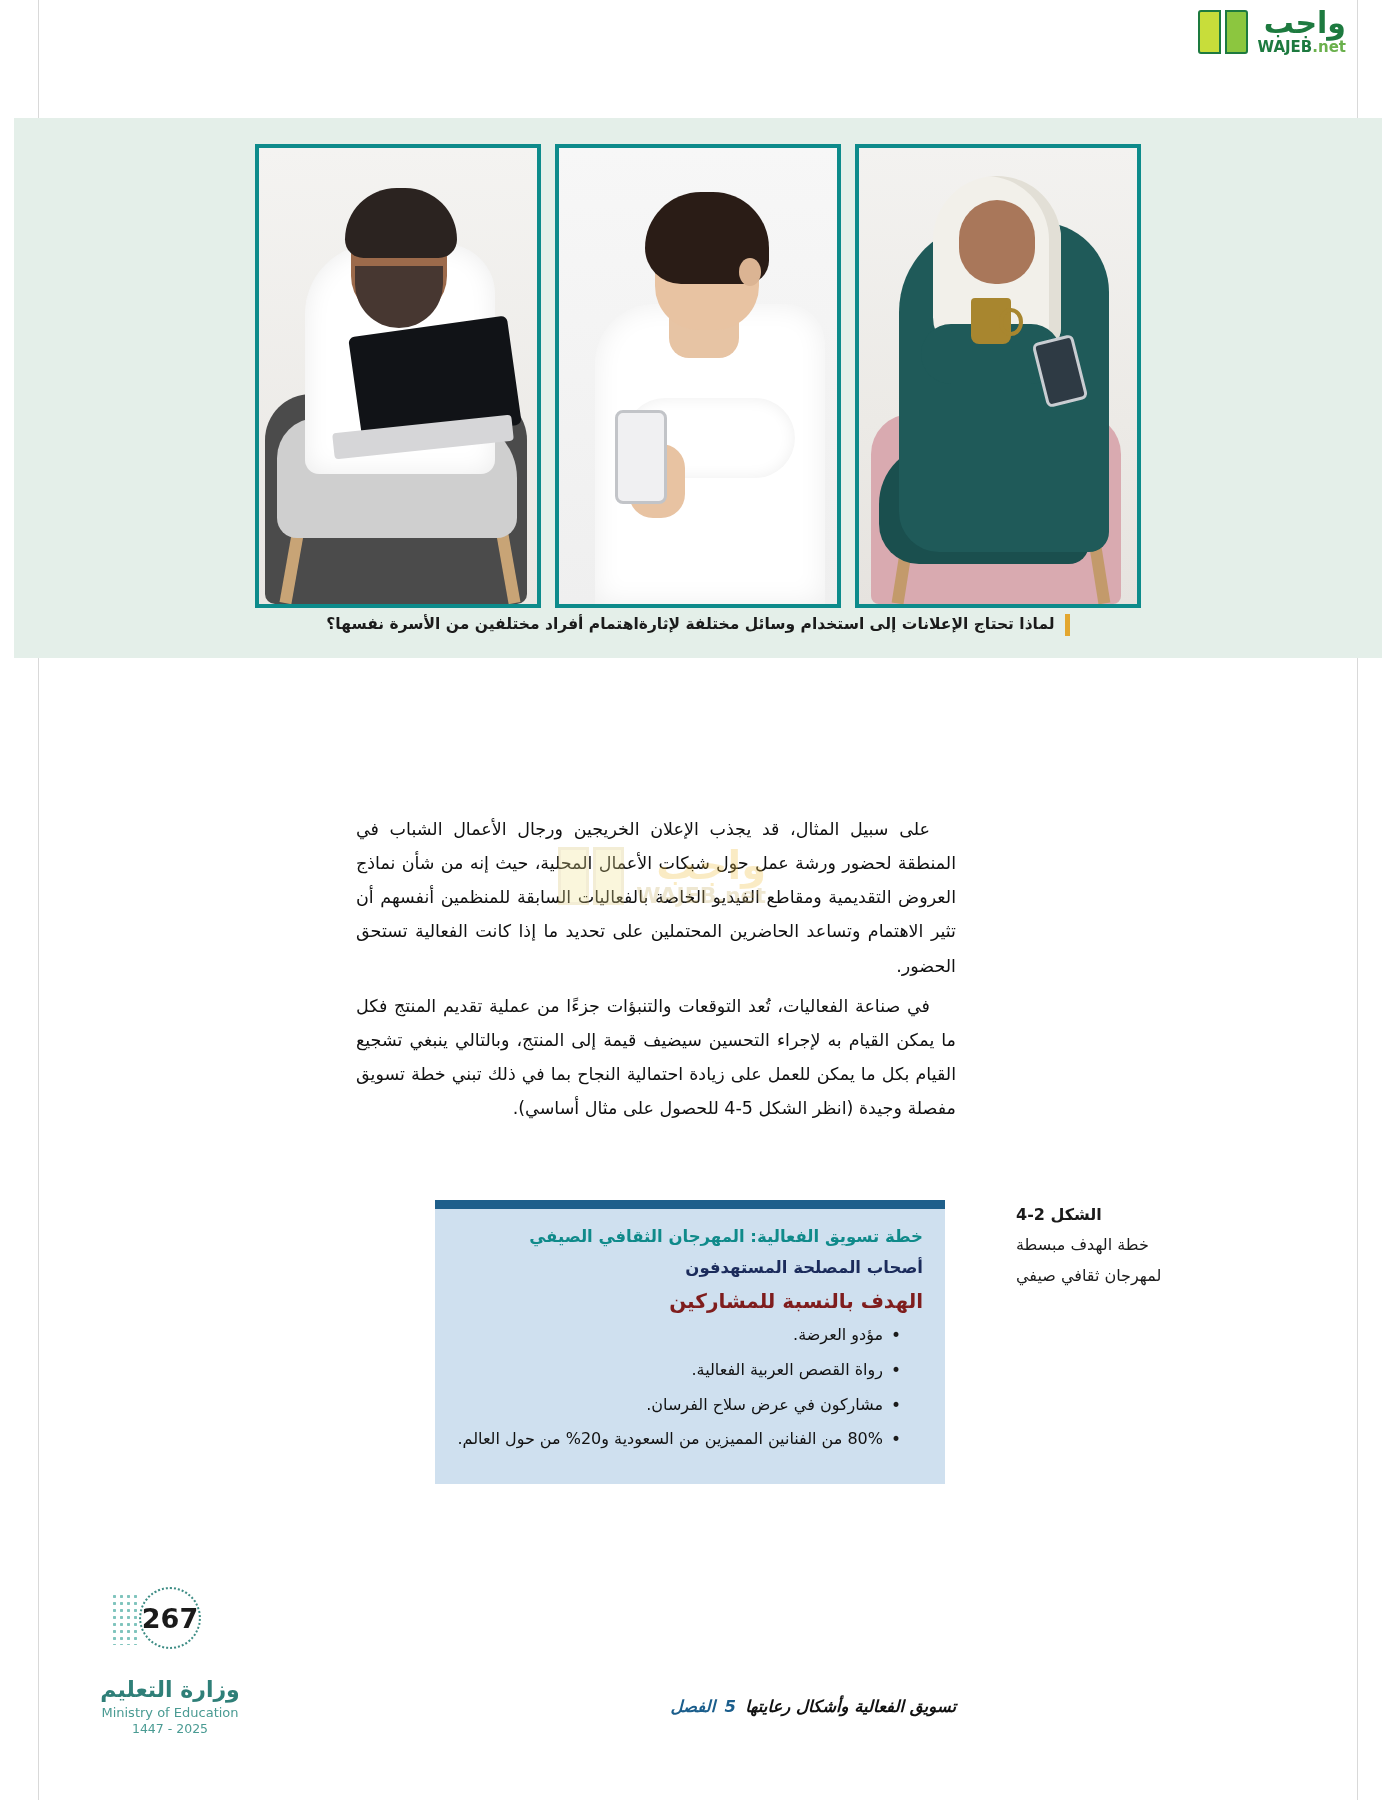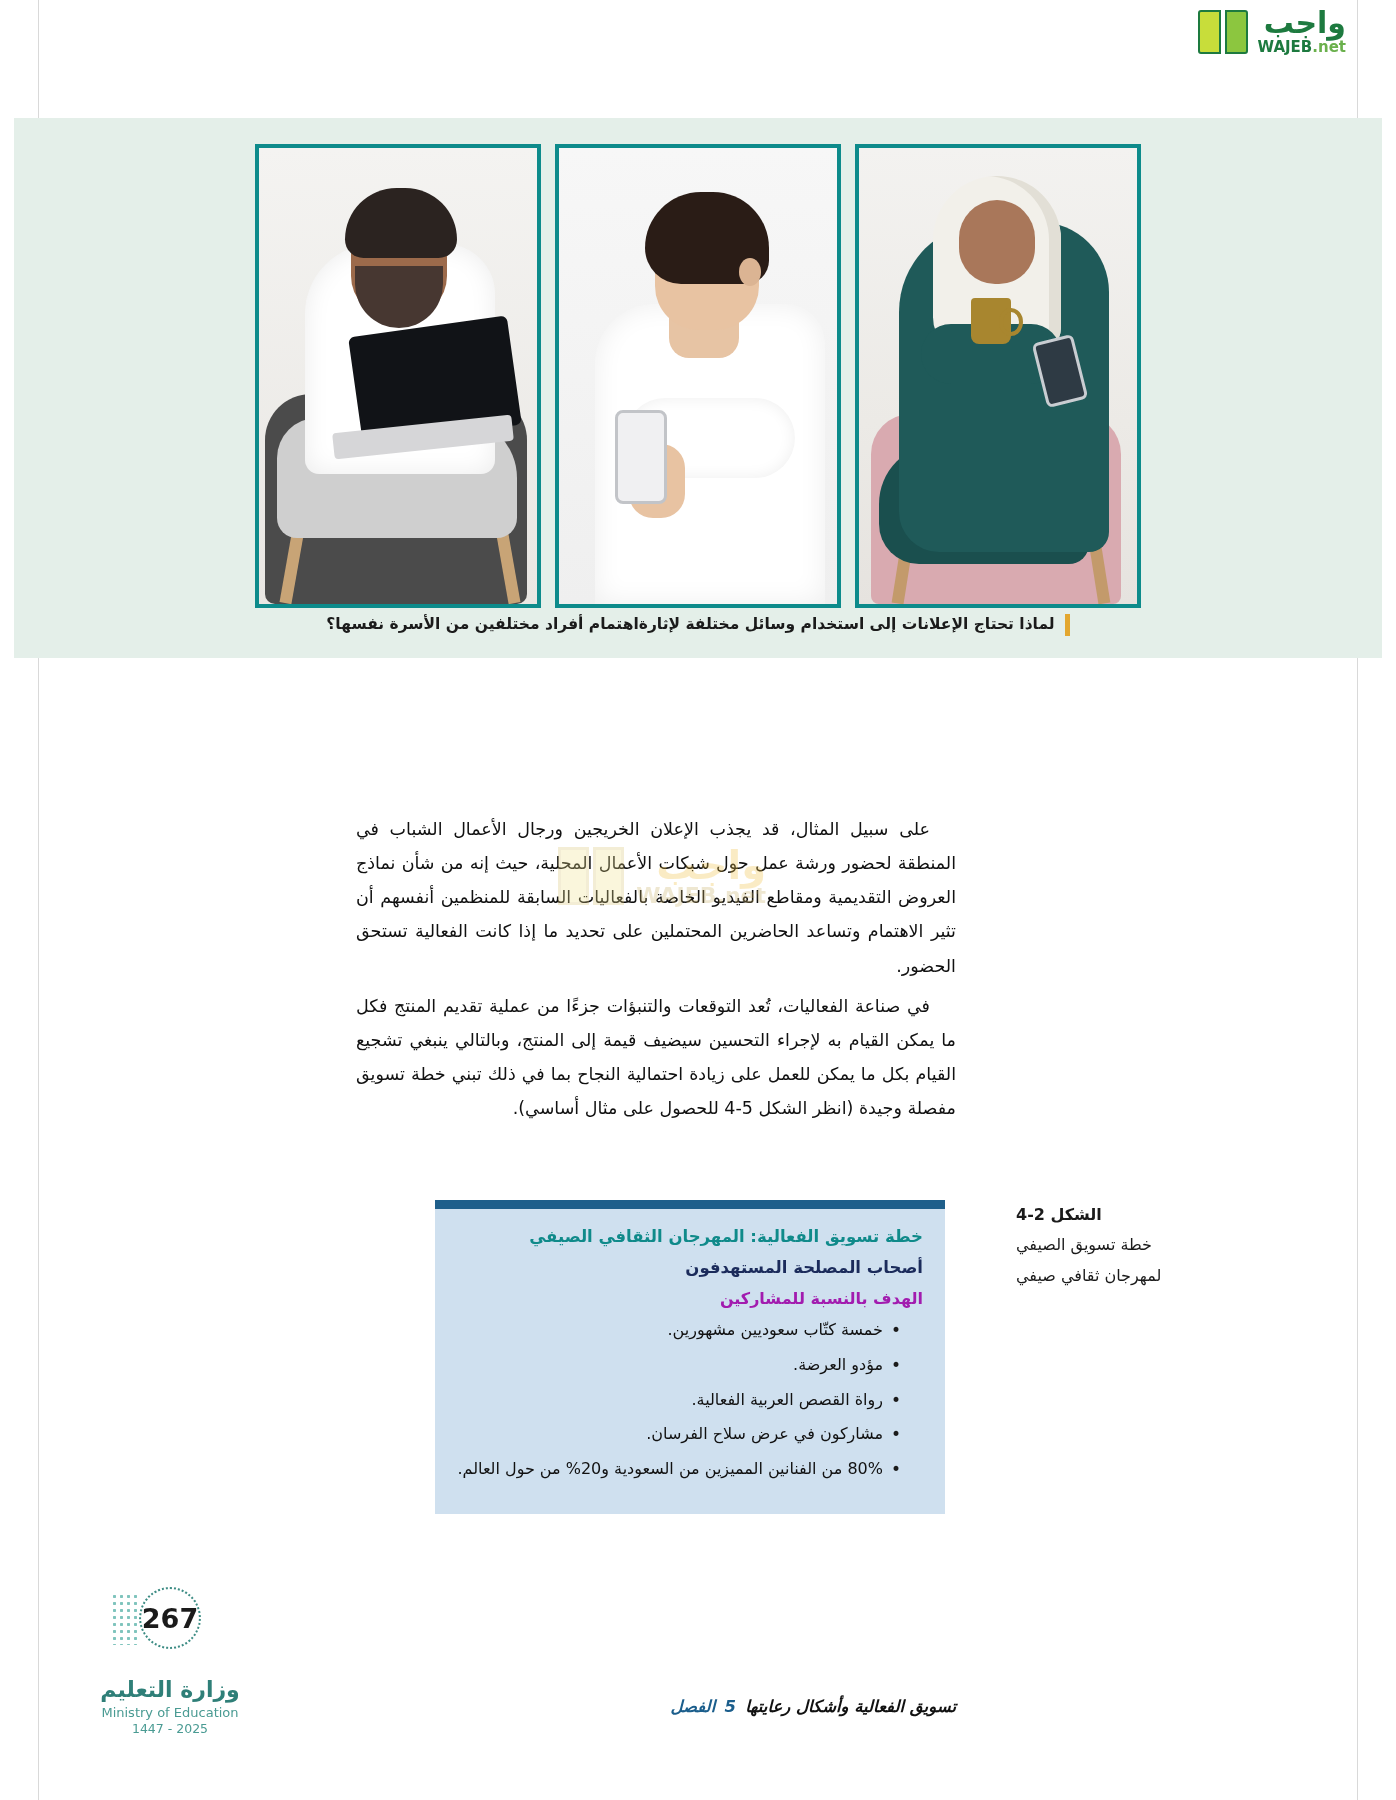--- a/index.html
+++ b/index.html
@@ -250,21 +250,21 @@
   }
   .fig-title {
     color: #0f8a8a; font-weight: bold; font-size: 16.5px;
     margin-bottom: 12px;
   }
   .fig-sub {
     color: #1b2b5b; font-weight: bold; font-size: 16.5px;
     margin-bottom: 12px;
   }
   .fig-sub2 {
-    color: #a21caf; font-weight: bold; font-size: 16px;
+    color: #7f1d1d; font-weight: bold; font-size: 20px;
     margin-bottom: 10px;
   }
   .fig-list { margin: 0; padding: 0 22px 0 0; list-style: none; }
   .fig-list li {
     font-size: 16px; line-height: 1.55; margin-bottom: 10px;
     position: relative; padding-right: 18px; color:#111;
   }
   .fig-list li:before {
     content: "•"; position: absolute; right: 0; top: -1px;
     color: #1b1b1b; font-size: 17px;
@@ -400,30 +400,29 @@
     </div>
   </div>
   <div class="wm-book">
     <div class="h l"></div>
       <div class="h r"></div>
   </div>
 </div>
 
 <div class="fig-caption">
   <div class="fc-title">الشكل 2-4</div>
-  <div>خطة تسويق الصيفي</div>
+  <div>خطة الهدف مبسطة</div>
   <div>لمهرجان ثقافي صيفي</div>
 </div>
 
 <div class="figure-box">
   <div class="fig-title">خطة تسويق الفعالية: المهرجان الثقافي الصيفي</div>
   <div class="fig-sub">أصحاب المصلحة المستهدفون</div>
   <div class="fig-sub2">الهدف بالنسبة للمشاركين</div>
   <ul class="fig-list">
-    <li>خمسة كتّاب سعوديين مشهورين.</li>
     <li>مؤدو العرضة.</li>
     <li>رواة القصص العربية الفعالية.</li>
     <li>مشاركون في عرض سلاح الفرسان.</li>
     <li>80% من الفنانين المميزين من السعودية و20% من حول العالم.</li>
   </ul>
 </div>
 
 <div class="footer-chapter">
   <span class="chap-text">تسويق الفعالية وأشكال رعايتها</span>
   <span class="chap-num">5</span>

